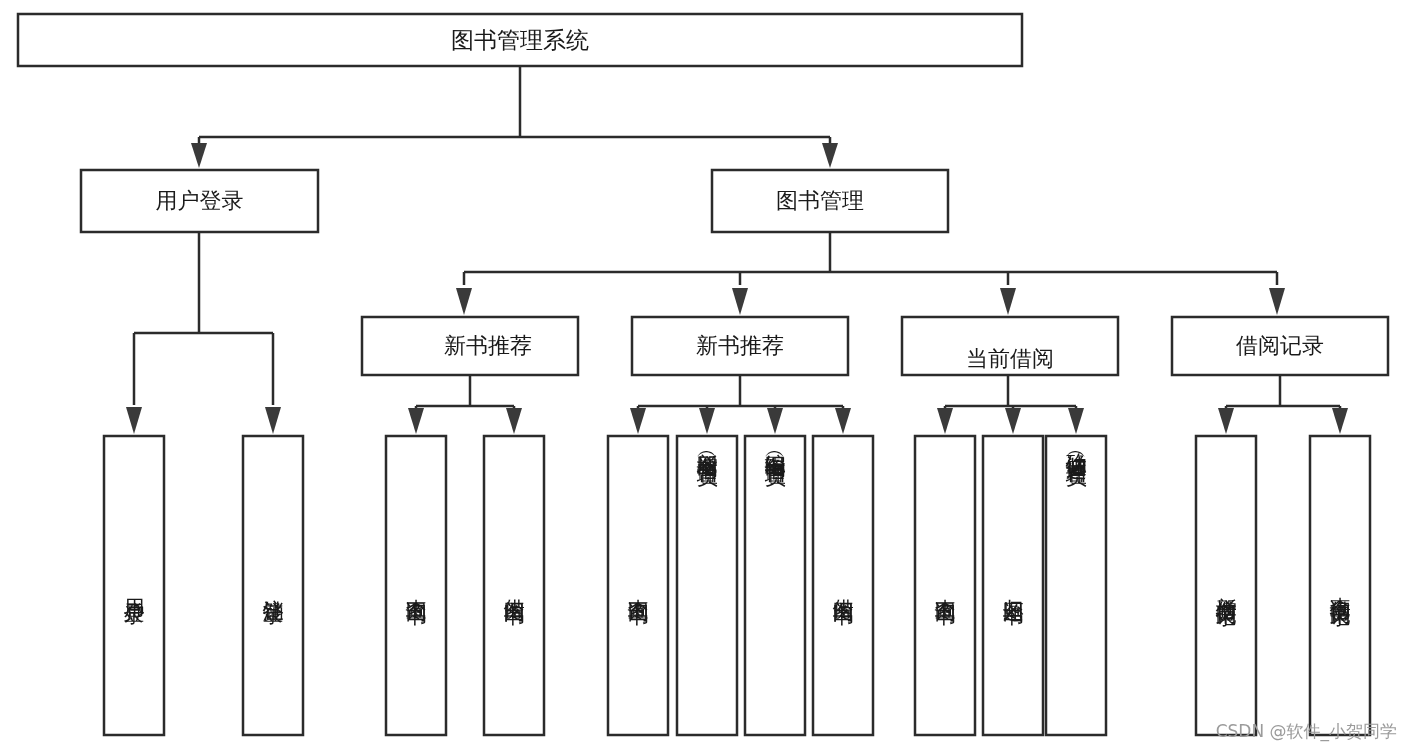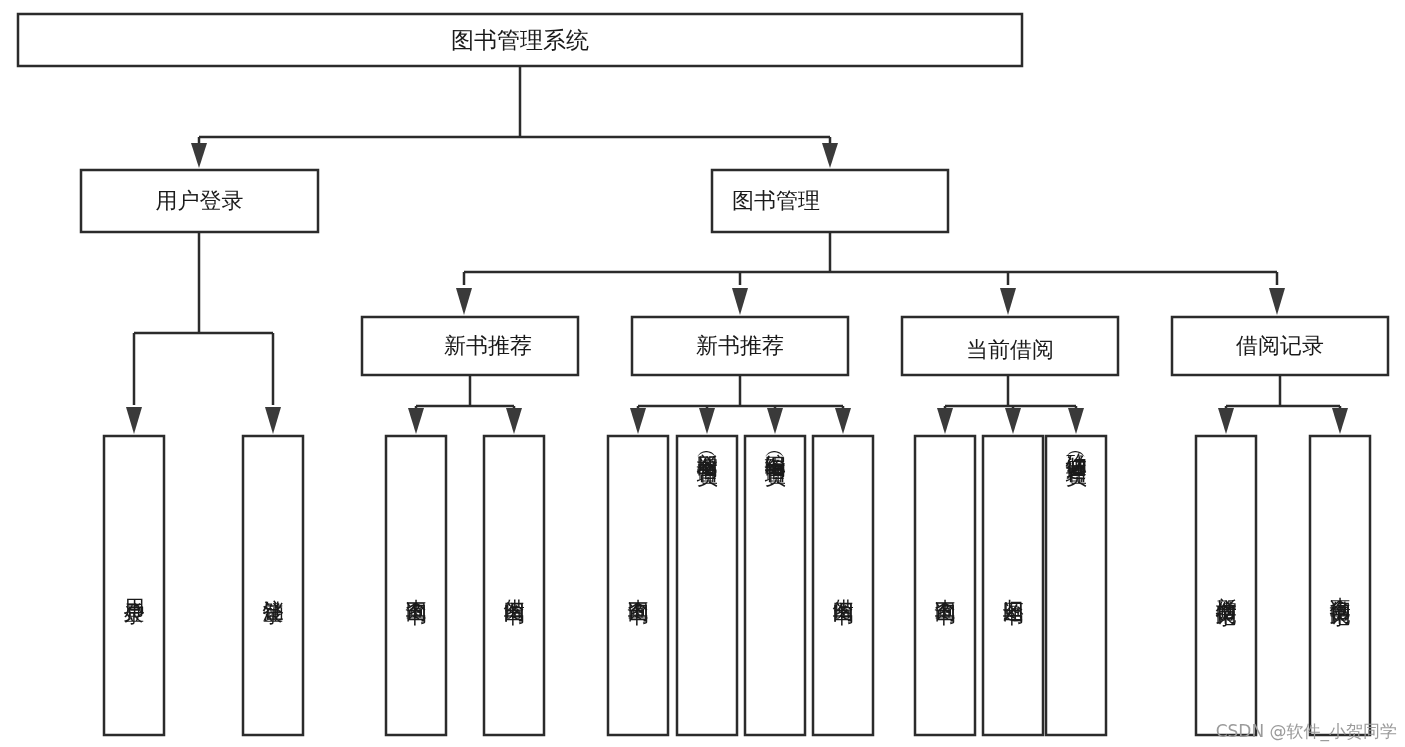--- a/index.html
+++ b/index.html
@@ -197,31 +197,31 @@
     <rect class="node-box" x="1310" y="436" width="60" height="299"></rect>
   </svg>
 
   <div class="hlabel-wrap" style="left:18px; top:14px; width:1004px; height:52px;">
     <span class="hlabel-text root-label-text">图书管理系统</span>
   </div>
 
   <div class="hlabel-wrap" style="left:81px; top:170px; width:237px; height:62px;">
     <span class="hlabel-text">用户登录</span>
   </div>
-  <div class="hlabel-wrap" style="left:680px; top:170px; width:192px; height:62px;">
+  <div class="hlabel-wrap" style="left:724px; top:170px; width:192px; height:62px;">
     <span class="hlabel-text">图书管理</span>
   </div>
 
   <div class="hlabel-wrap" style="left:362px; top:317px; width:252px; height:58px;">
     <span class="hlabel-text">新书推荐</span>
   </div>
   <div class="hlabel-wrap" style="left:632px; top:317px; width:216px; height:58px;">
     <span class="hlabel-text">新书推荐</span>
   </div>
-  <div class="hlabel-wrap" style="left:902px; top:321px; width:216px; height:58px;">
+  <div class="hlabel-wrap" style="left:902px; top:330px; width:216px; height:58px;">
     <span class="hlabel-text">当前借阅</span>
   </div>
   <div class="hlabel-wrap" style="left:1172px; top:317px; width:216px; height:58px;">
     <span class="hlabel-text">借阅记录</span>
   </div>
 
   <div class="vlabel-wrap" style="left:104px; top:436px; width:60px; height:299px;">
     <span class="vlabel-text">用户登录</span>
   </div>
   <div class="vlabel-wrap" style="left:243px; top:436px; width:60px; height:299px;">

